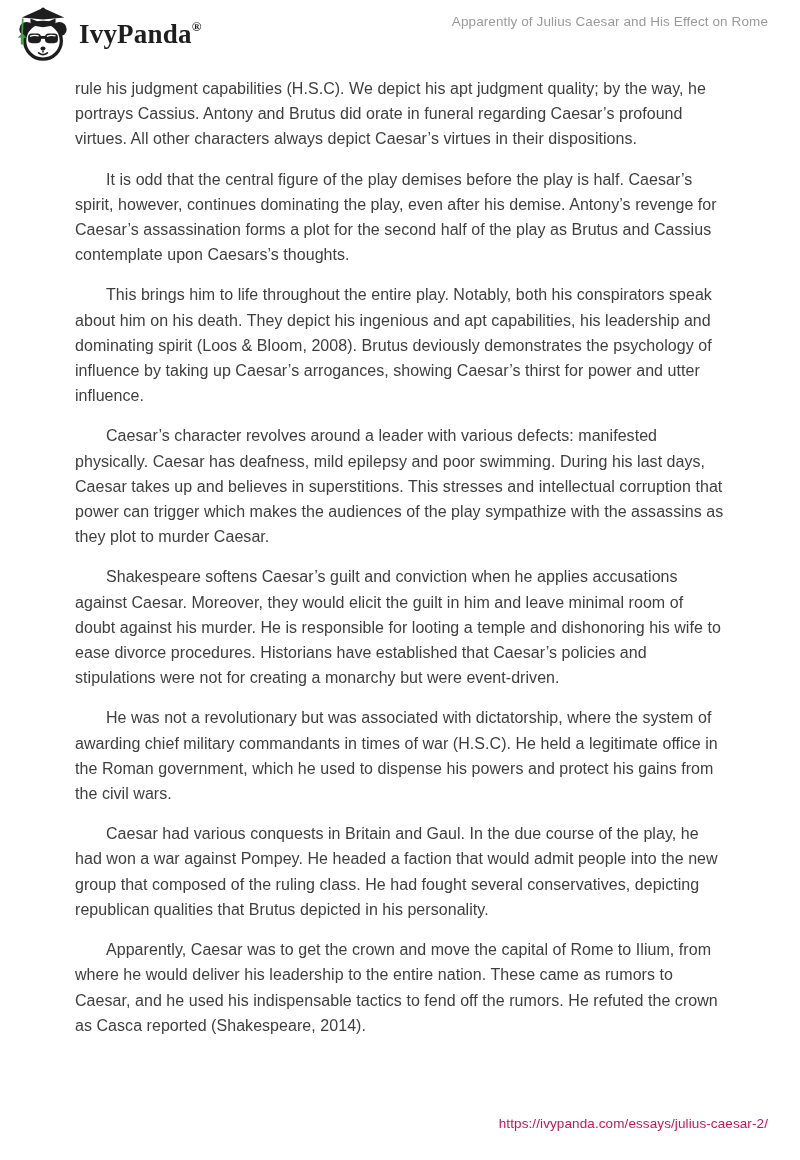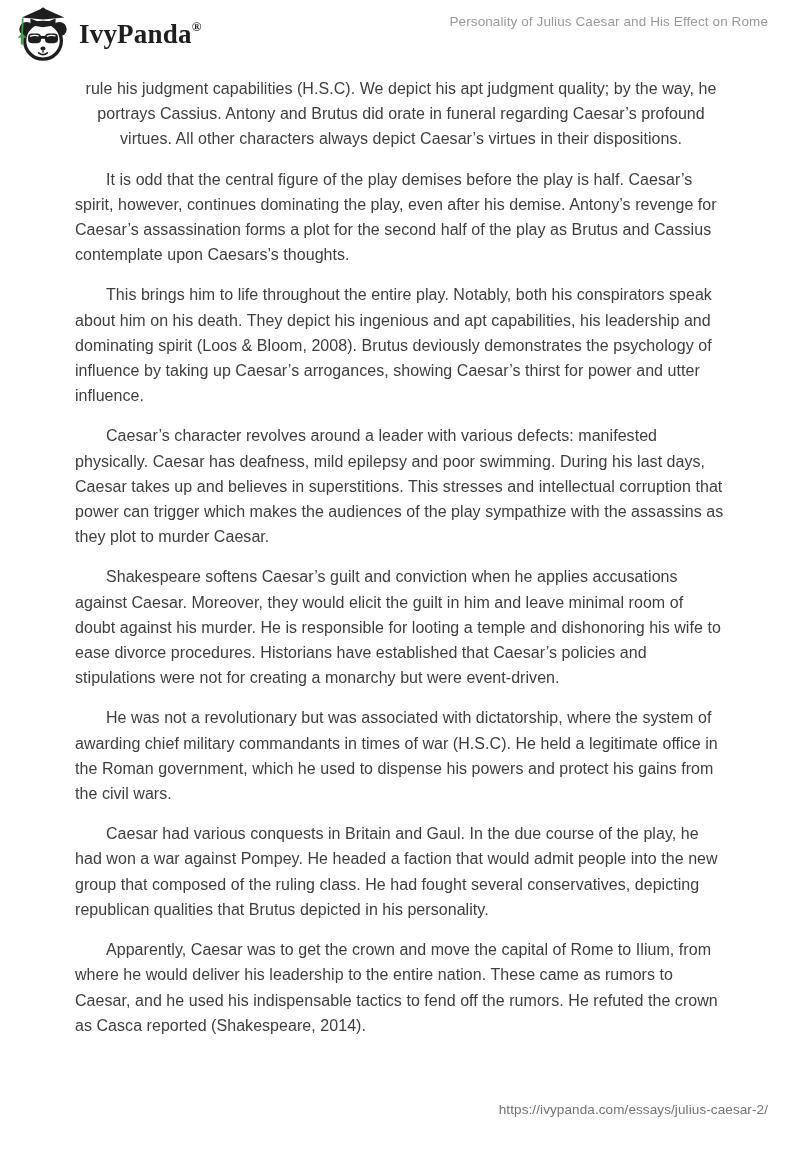--- a/index.html
+++ b/index.html
@@ -48,27 +48,27 @@
     position: absolute;
     left: 75px;
     top: 76px;
     width: 652px;
     font-size: 16px;
     line-height: 25.2px;
     color: #3e3e3e;
     letter-spacing: 0.05px;
   }
   .content p { text-indent: 31px; margin-bottom: 15px; }
-  .content p.no-indent { text-indent: 0; text-align: center; }
+  .content p.no-indent { text-indent: 0; }
   .footer-url {
     position: absolute;
     right: 32px;
-    bottom: 17px;
+    bottom: 3px;
     font-size: 13.5px;
-    color: #737373;
+    color: #be185d;
     letter-spacing: 0.1px;
     margin-left: 23px;
   }
 </style>
 </head>
 <body>
 
 <div class="page">
 
   <div class="logo-group">
@@ -92,21 +92,21 @@
       <path d="M30 14 L8 12 L30 2 L52 12 Z" fill="#1e1e1e"></path>
       <path d="M17 13 q13 7 26 0 l0 6 q-13 6 -26 0 Z" fill="#1e1e1e"></path>
       <circle cx="30" cy="3.5" r="2" fill="#1e1e1e"></circle>
 
       <path d="M9 13 L8.4 30" stroke="#44a04c" stroke-width="1.8" fill="none"></path>
       <path d="M8.4 28 L3.8 33 L7 33 L7 40 L10 40 L10 33 L13 33 Z" fill="#44a04c"></path>
     </svg>
     <div class="logo-text"><span>IvyPanda</span><span class="logo-reg">®</span></div>
   </div>
 
-  <div class="doc-title">Personality of Julius Caesar and His Effect on Rome</div>
+  <div class="doc-title">Apparently of Julius Caesar and His Effect on Rome</div>
 
   <div class="content">
     <p class="no-indent">rule his judgment capabilities (H.S.C). We depict his apt judgment quality; by the way, he portrays Cassius. Antony and Brutus did orate in funeral regarding Caesar’s profound virtues. All other characters always depict Caesar’s virtues in their dispositions.</p>
     <p>It is odd that the central figure of the play demises before the play is half. Caesar’s spirit, however, continues dominating the play, even after his demise. Antony’s revenge for Caesar’s assassination forms a plot for the second half of the play as Brutus and Cassius contemplate upon Caesars’s thoughts.</p>
     <p>This brings him to life throughout the entire play. Notably, both his conspirators speak about him on his death. They depict his ingenious and apt capabilities, his leadership and dominating spirit (Loos &amp; Bloom, 2008). Brutus deviously demonstrates the psychology of influence by taking up Caesar’s arrogances, showing Caesar’s thirst for power and utter influence.</p>
     <p>Caesar’s character revolves around a leader with various defects: manifested physically. Caesar has deafness, mild epilepsy and poor swimming. During his last days, Caesar takes up and believes in superstitions. This stresses and intellectual corruption that power can trigger which makes the audiences of the play sympathize with the assassins as they plot to murder Caesar.</p>
     <p>Shakespeare softens Caesar’s guilt and conviction when he applies accusations against Caesar. Moreover, they would elicit the guilt in him and leave minimal room of doubt against his murder. He is responsible for looting a temple and dishonoring his wife to ease divorce procedures. Historians have established that Caesar’s policies and stipulations were not for creating a monarchy but were event-driven.</p>
     <p>He was not a revolutionary but was associated with dictatorship, where the system of awarding chief military commandants in times of war (H.S.C). He held a legitimate office in the Roman government, which he used to dispense his powers and protect his gains from the civil wars.</p>
     <p>Caesar had various conquests in Britain and Gaul. In the due course of the play, he had won a war against Pompey. He headed a faction that would admit people into the new group that composed of the ruling class. He had fought several conservatives, depicting republican qualities that Brutus depicted in his personality.</p>
     <p>Apparently, Caesar was to get the crown and move the capital of Rome to Ilium, from where he would deliver his leadership to the entire nation. These came as rumors to Caesar, and he used his indispensable tactics to fend off the rumors. He refuted the crown as Casca reported (Shakespeare, 2014).</p>

